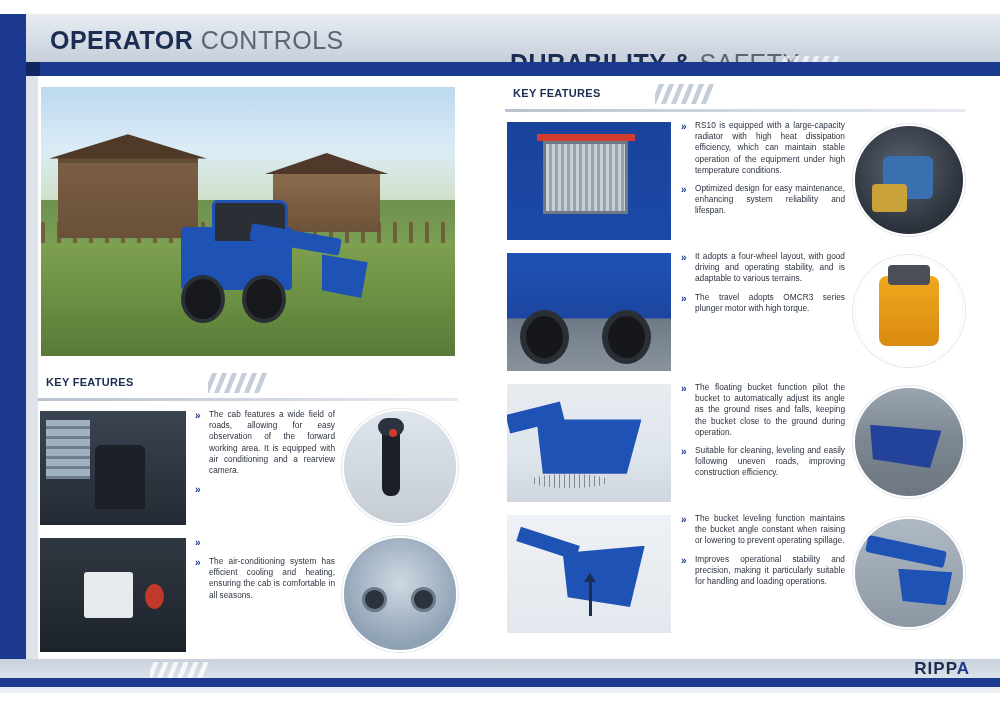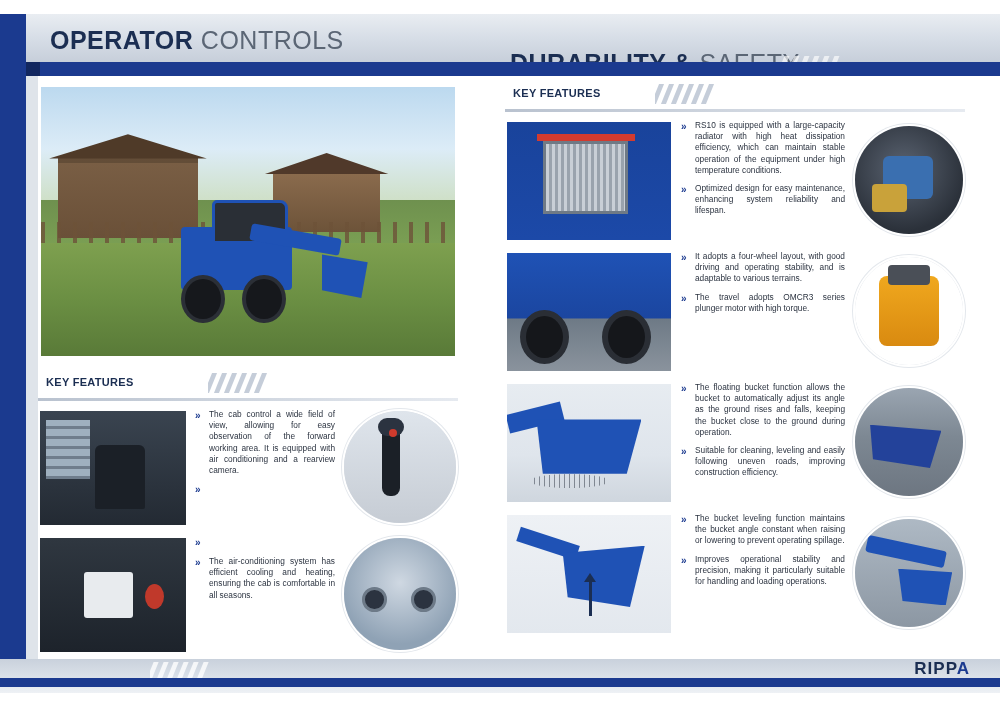--- a/index.html
+++ b/index.html
@@ -279,21 +279,21 @@
     <div class="frow">
       <div class="thumb">
         <div class="pf p-cab">
           <div class="win"></div>
           <div class="seat"></div>
         </div>
       </div>
       <div class="bullets">
         <div class="bullet">
           <span class="chev">»</span>
-          <span class="btext">The cab control a wide field of view, allowing for easy observation of the forward working area. It is equipped with air conditioning and a rearview camera.</span>
+          <span class="btext">The cab features a wide field of roads, allowing for easy observation of the forward working area. It is equipped with air conditioning and a rearview camera.</span>
         </div>
         <div class="bullet">
           <span class="chev">»</span>
         </div>
       </div>
       <div class="circle">
         <div class="pf p-joy">
           <div class="stick"></div>
           <div class="knob"></div>
           <div class="red"></div>
@@ -395,21 +395,21 @@
       <div class="thumb">
         <div class="pf p-bucket">
           <div class="arm"></div>
           <div class="bk"></div>
           <div class="wave"></div>
         </div>
       </div>
       <div class="bullets">
         <div class="bullet">
           <span class="chev">»</span>
-          <span class="btext">The floating bucket function allows the bucket to automatically adjust its angle as the ground rises and falls, keeping the bucket close to the ground during operation.</span>
+          <span class="btext">The floating bucket function pilot the bucket to automatically adjust its angle as the ground rises and falls, keeping the bucket close to the ground during operation.</span>
         </div>
         <div class="bullet">
           <span class="chev">»</span>
           <span class="btext">Suitable for cleaning, leveling and easily following uneven roads, improving construction efficiency.</span>
         </div>
       </div>
       <div class="circle">
         <div class="pf p-ground">
           <div class="bk"></div>
         </div>

